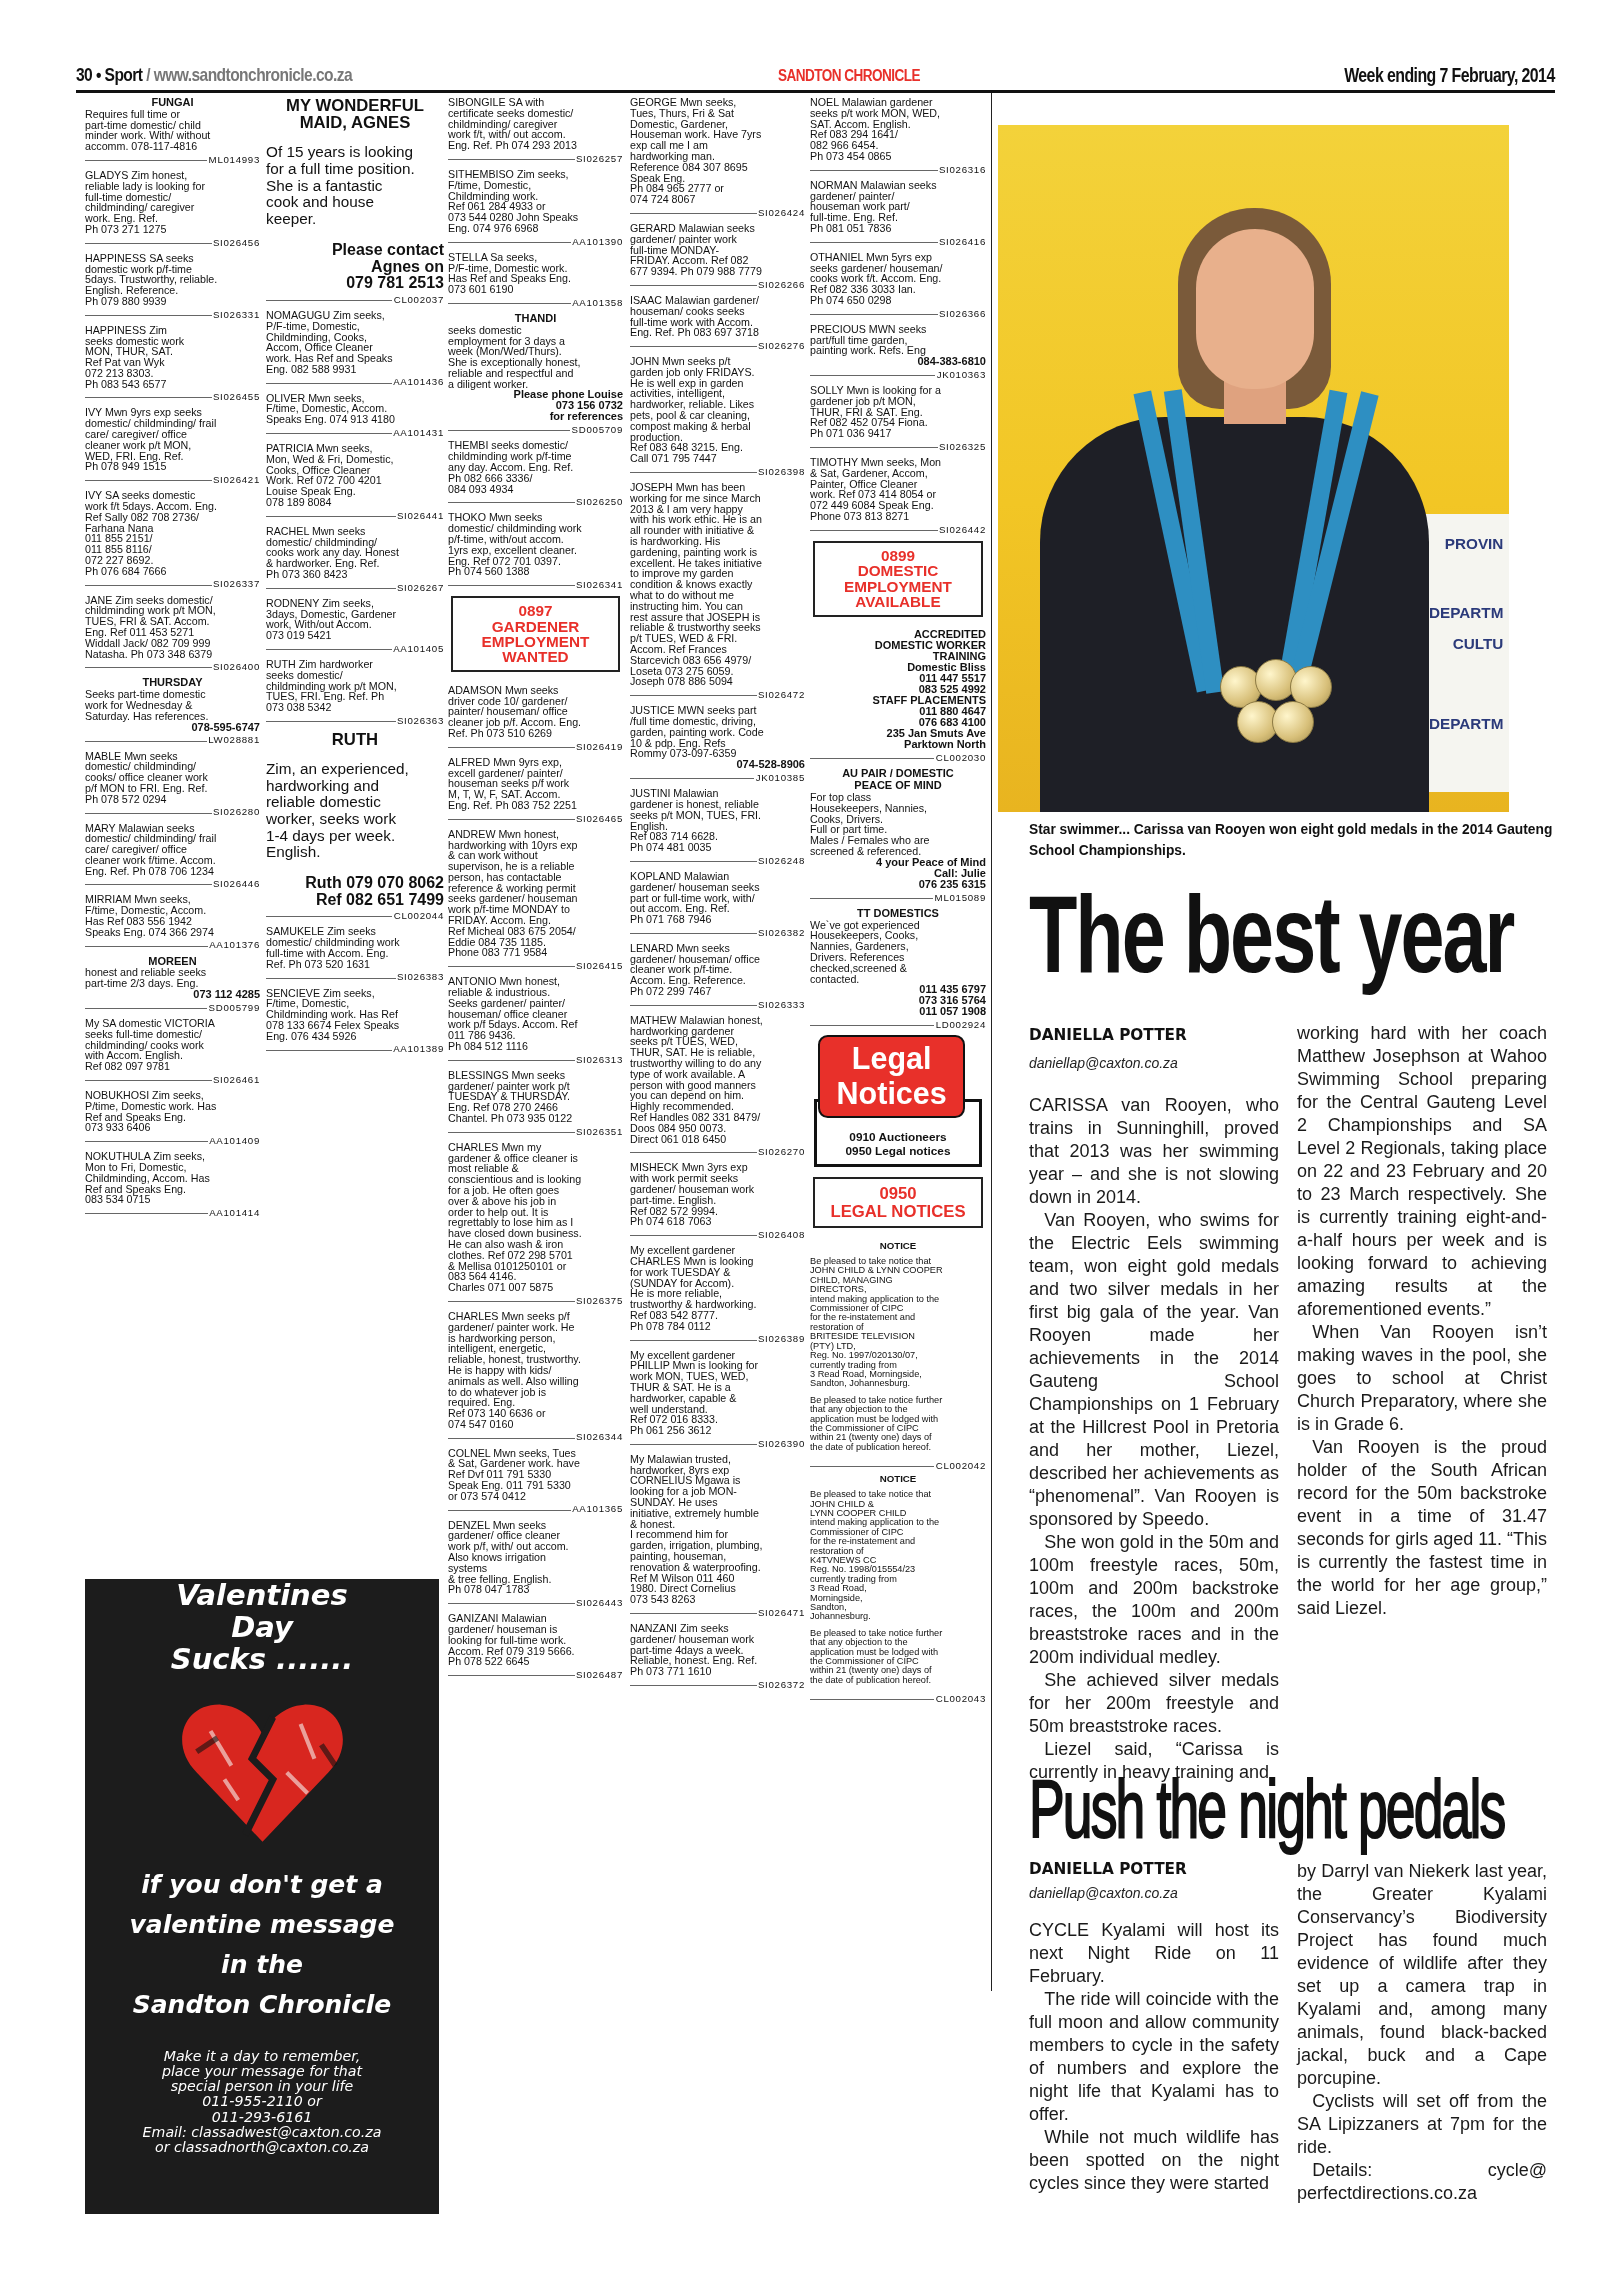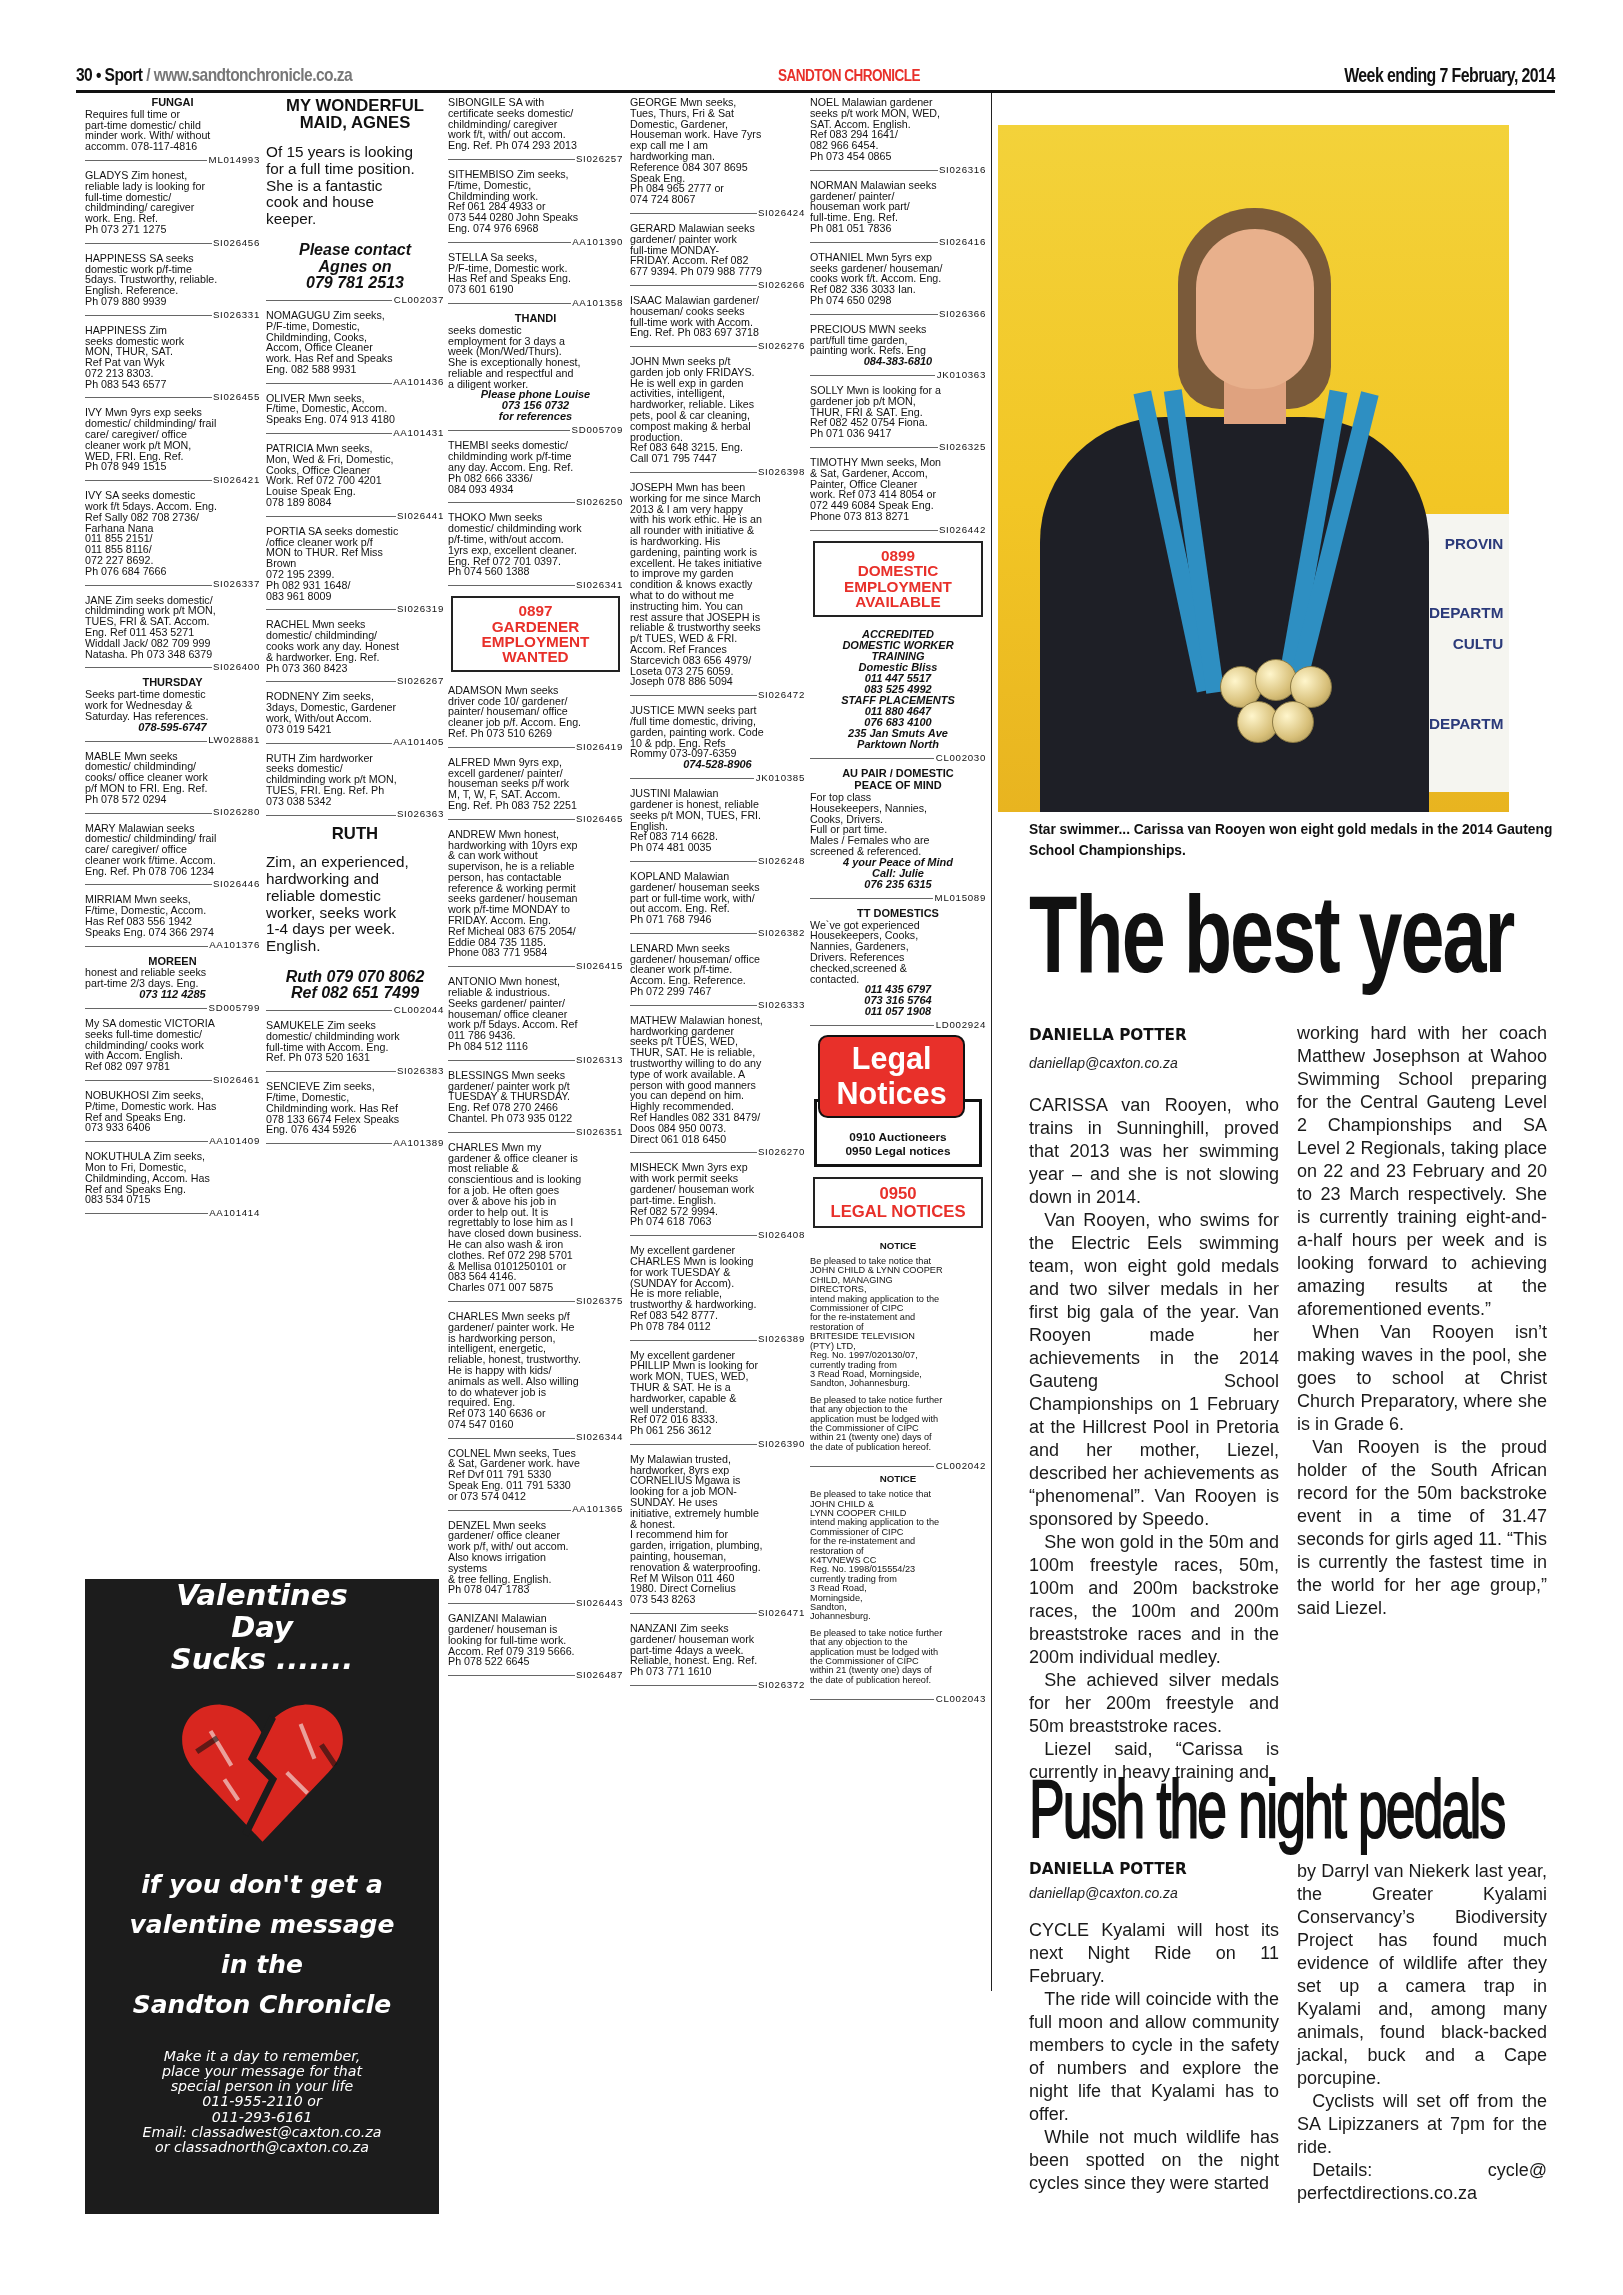--- a/index.html
+++ b/index.html
@@ -19,21 +19,21 @@
   .col { position: absolute; top: 97px; width: 175px; font-size: 10.7px; line-height: 10.8px; }
   .col1 { left: 85px; }
   .col2 { left: 266px; width: 178px; }
   .col3 { left: 448px; width: 175px; }
   .col4 { left: 630px; width: 175px; }
   .col5 { left: 810px; width: 176px; }
 
   .ad { margin-bottom: 9px; }
   .ad-head { text-align: center; font-weight: bold; font-size: 11px; line-height: 11.8px; }
   .ad-text { white-space: pre-line; }
-  .ad-bold-center { text-align: center; font-weight: bold; font-size: 11px; white-space: pre-line; line-height: 11px; font-style: italic; }
+  .ad-bold-center { text-align: right; font-weight: bold; font-size: 11px; white-space: pre-line; line-height: 11px; }
   .ad-ref { border-bottom: 0.7px solid #666; height: 7.6px; position: relative; margin-top: 1.4px; margin-bottom: 7px; }
   .ad-ref span { position: absolute; right: 0; bottom: -5.6px; background: #fff; padding-left: 1.4px; font-size: 9.7px; letter-spacing: 0.7px; }
 
   .big-ad .ad-head { font-size: 16.7px; line-height: 17.4px; }
   .big-ad .ad-text { font-size: 15.3px; line-height: 16.7px; margin-top: 12.5px; }
   .big-ad .ad-bold-center { font-size: 16px; line-height: 16.7px; margin-top: 14px; }
 
   .cat-box { border: 2.8px solid #222; margin: 9.7px 2.8px 12.5px; padding: 5.6px 2.8px; text-align: center; color: #e8302a; font-weight: bold; font-size: 15.3px; line-height: 15.3px; white-space: pre-line; }
 
   .legal-logo { position: relative; margin: 8.3px 4.2px 7px; height: 132px; }
@@ -283,32 +283,20 @@
     </div>
     <div class="ad">
       <div class="ad-text">PATRICIA Mwn seeks,
 Mon, Wed &amp; Fri, Domestic,
 Cooks, Office Cleaner
 Work. Ref 072 700 4201
 Louise Speak Eng.
 078 189 8084</div>
       <div class="ad-ref">
         <span>SI026441</span>
-      </div>
-    </div>
-    <div class="ad">
-      <div class="ad-text">PORTIA SA seeks domestic
-/office cleaner work p/f
-MON to THUR. Ref Miss
-Brown
-072 195 2399.
-Ph 082 931 1648/
-083 961 8009</div>
-      <div class="ad-ref">
-        <span>SI026319</span>
       </div>
     </div>
     <div class="ad">
       <div class="ad-text">RACHEL Mwn seeks
 domestic/ childminding/
 cooks work any day. Honest
 &amp; hardworker. Eng. Ref.
 Ph 073 360 8423</div>
       <div class="ad-ref">
         <span>SI026267</span>

